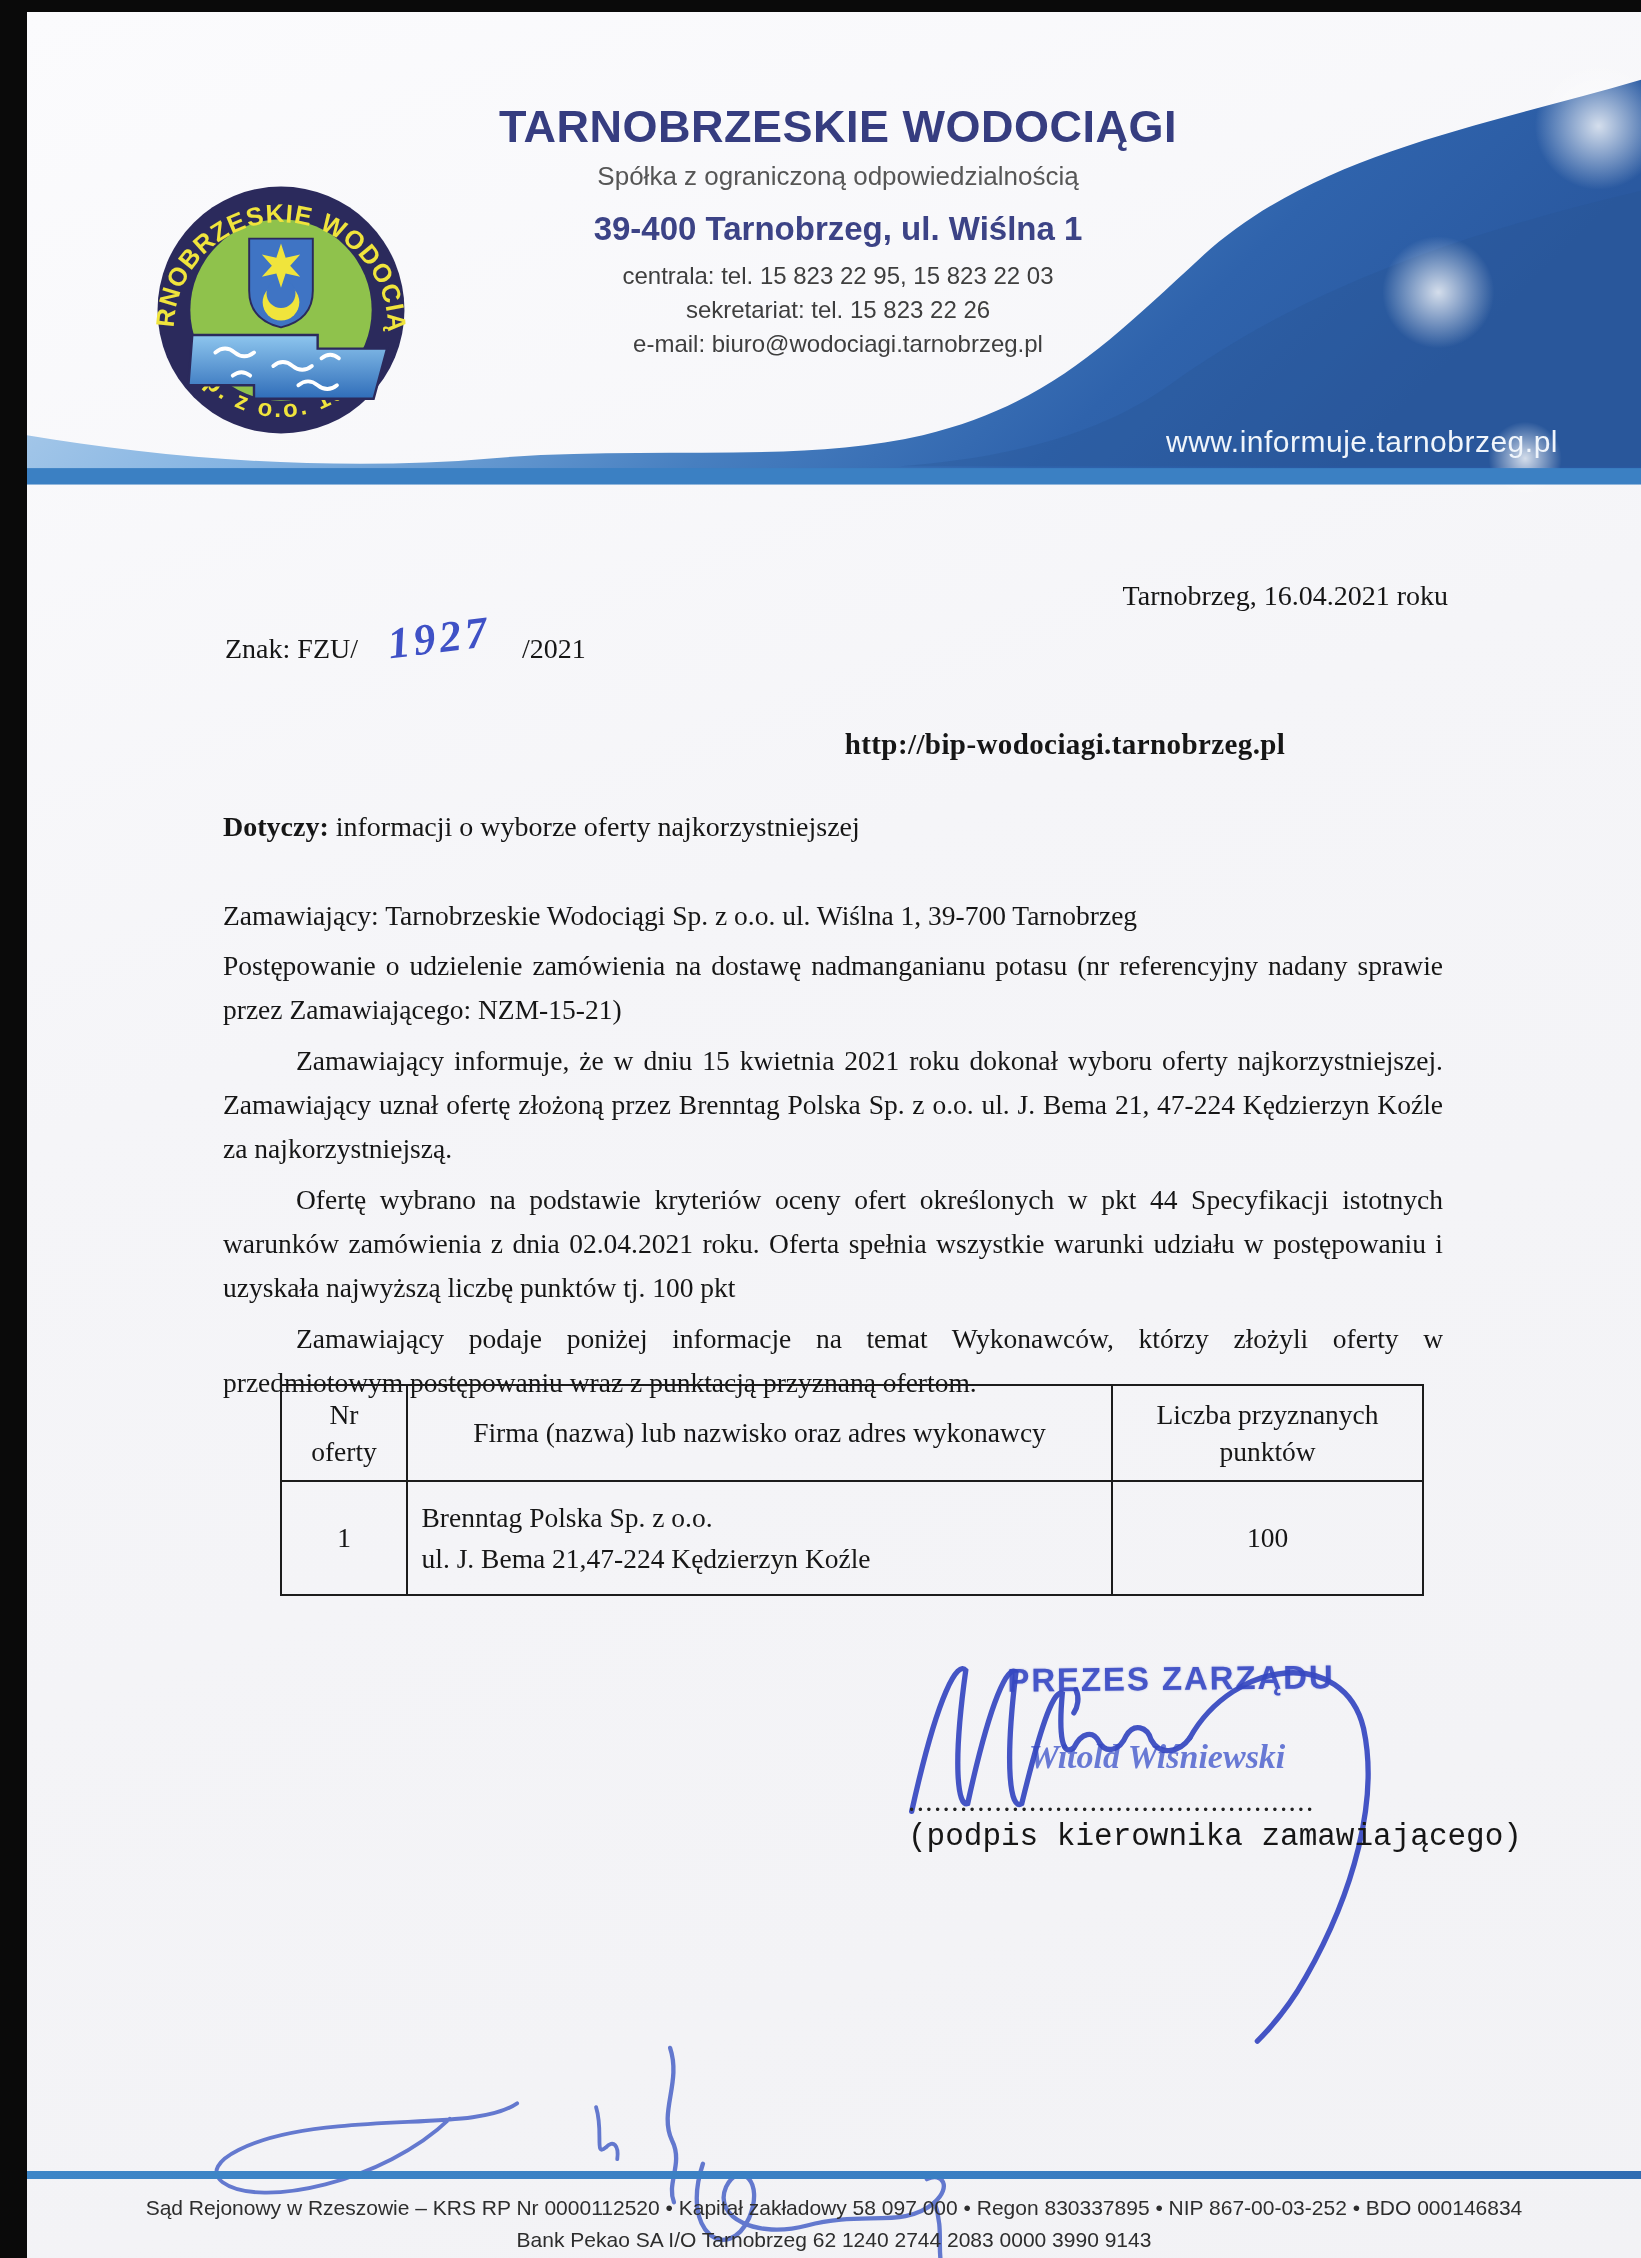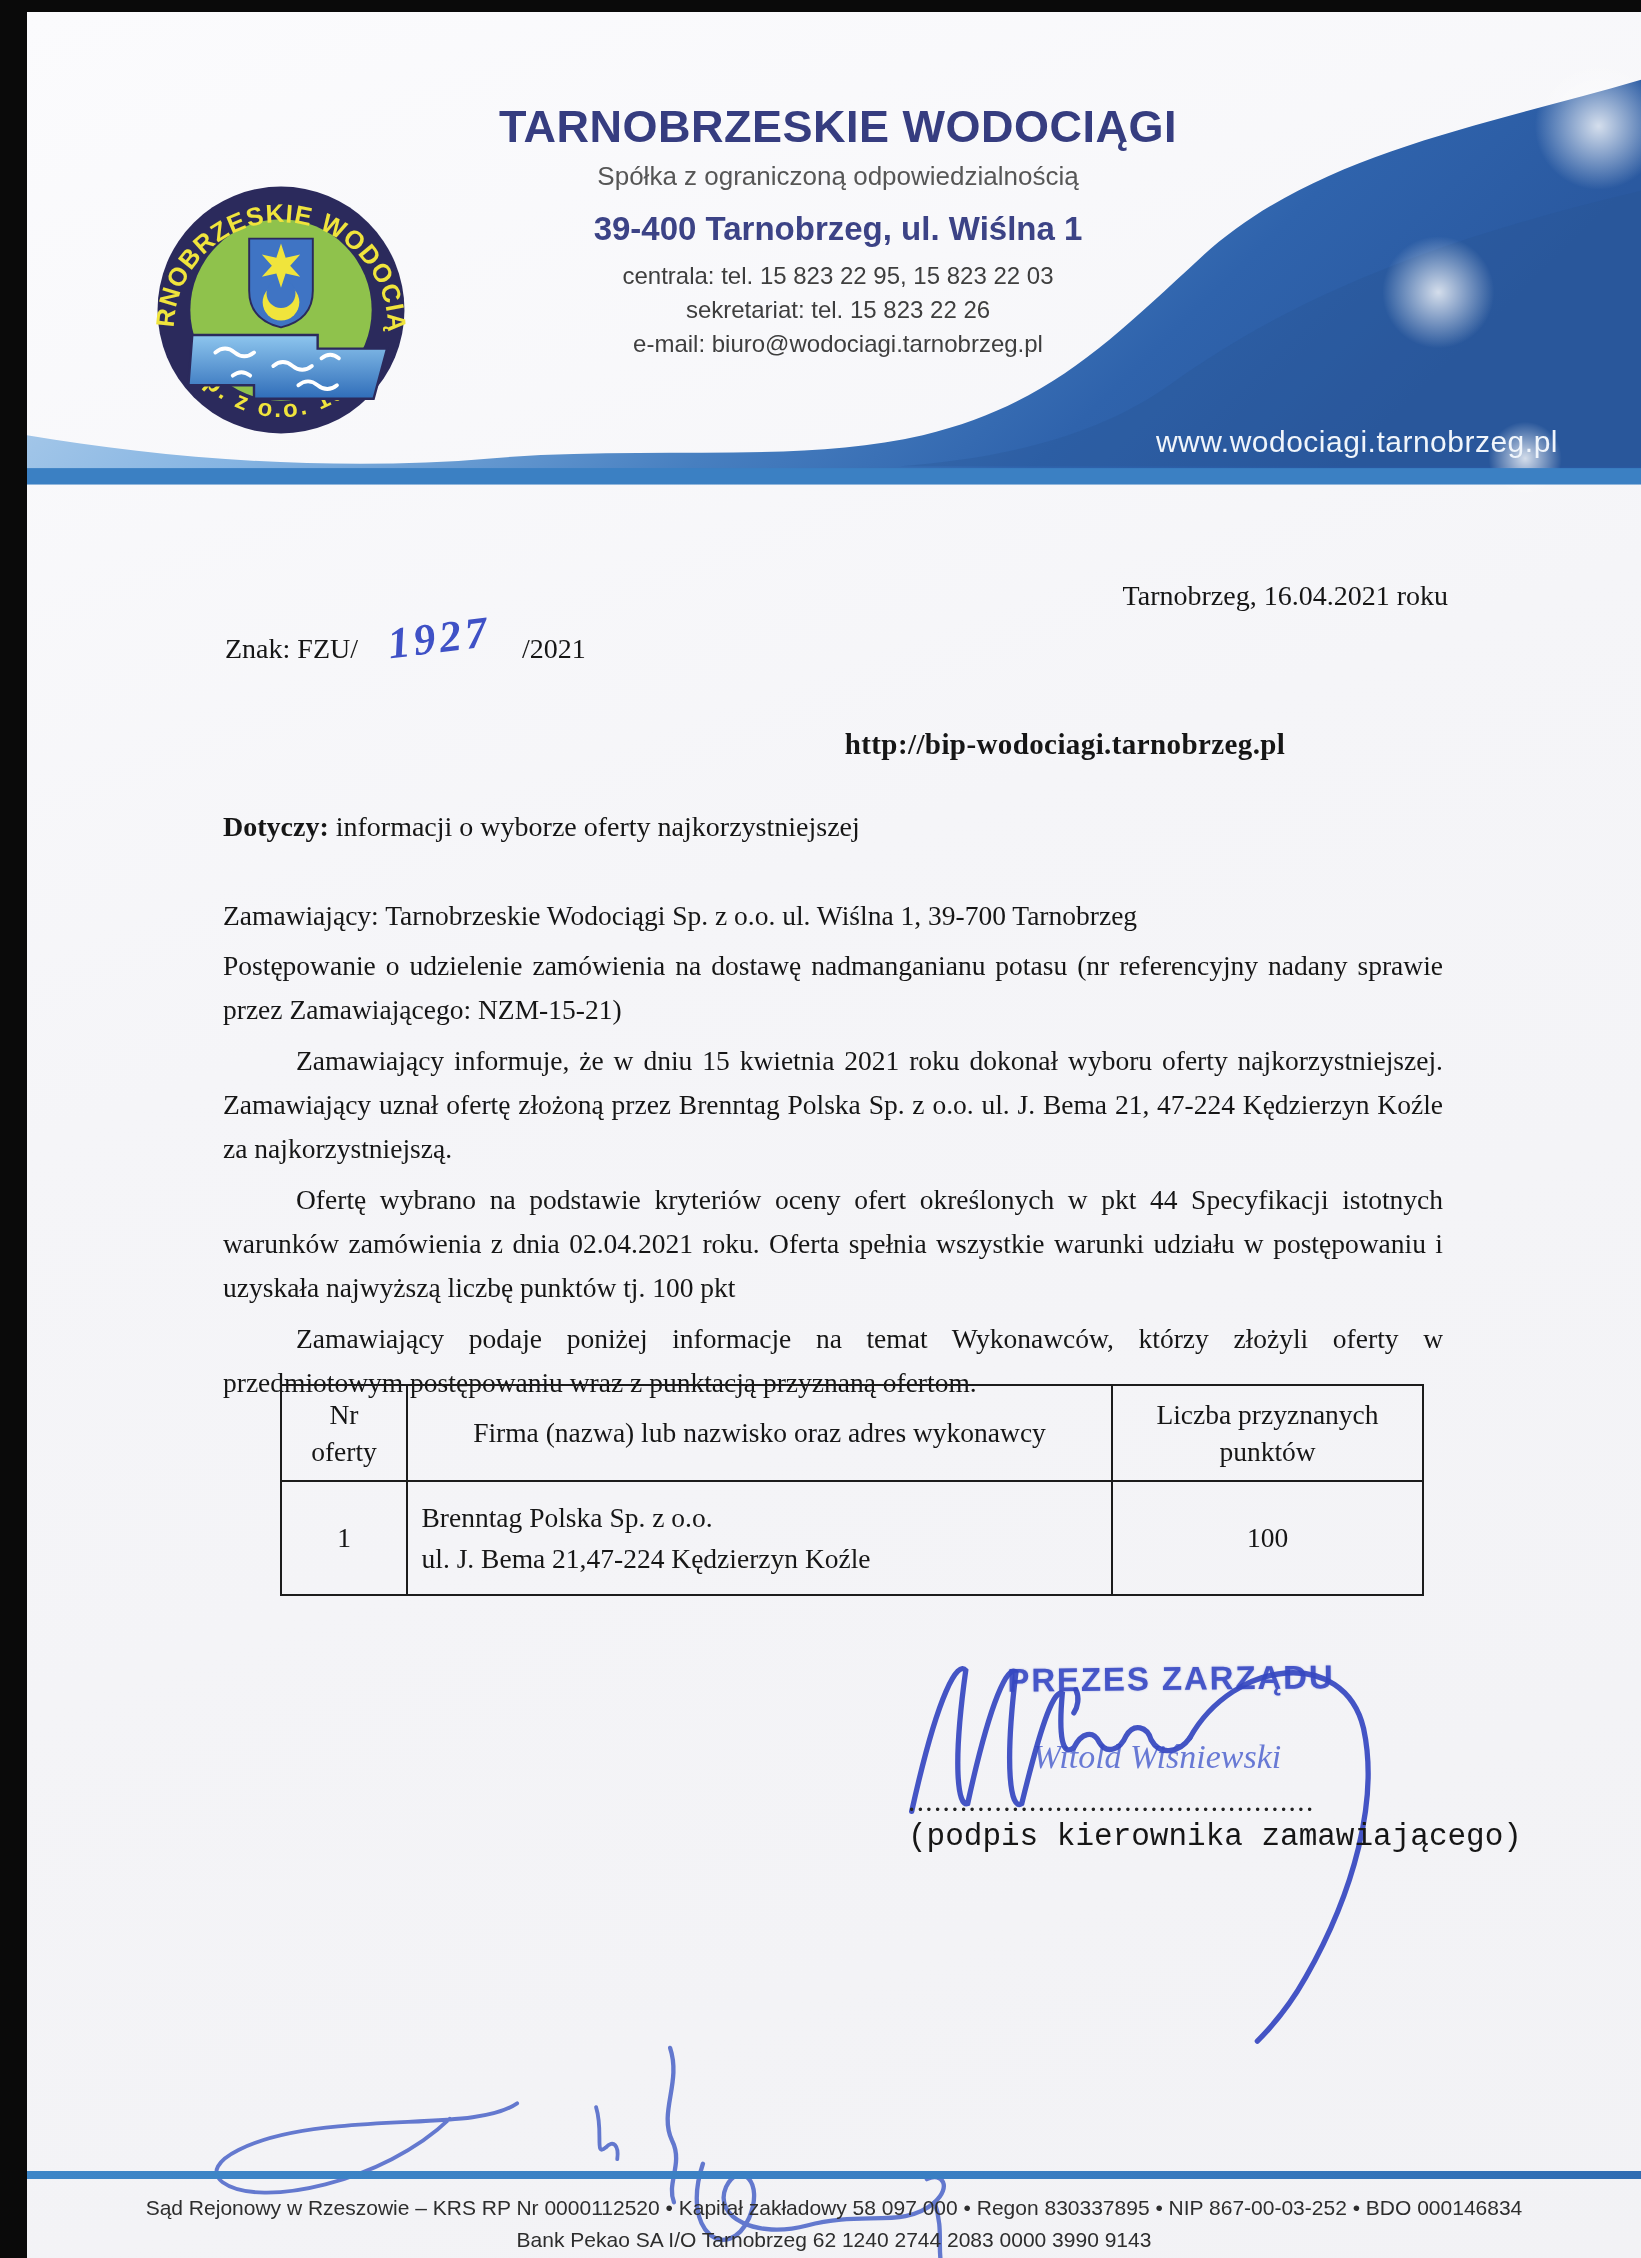--- a/index.html
+++ b/index.html
@@ -46,21 +46,21 @@
   .offers td{height:100px;}
   .col-nr{width:97px;text-align:center;}
   .col-firm{width:676px;text-align:left;line-height:41px;border-radius:11px;}
   .col-pts{width:282px;text-align:center;}
   
   .stamp-title{position:absolute;left:951px;top:1648px;width:386px;text-align:center;
     font-family:"Liberation Sans",sans-serif;font-weight:bold;font-size:33px;
     color:#4656c8;letter-spacing:1.9px;transform:rotate(-.6deg);
     text-shadow:0 0 1.9px rgba(70,86,200,.45);}
   .stamp-name{position:absolute;left:966px;top:1726px;width:328px;text-align:center;
-    font-style:italic;font-weight:normal;font-size:34px;color:#5064cf;
+    font-style:italic;font-weight:bold;font-size:34px;color:#5064cf;
     filter:blur(0.6px);opacity:.85;}
   .sig-svg{position:absolute;left:848px;top:1610px;width:560px;height:425px;}
   .dots{position:absolute;left:881px;top:1773px;width:406px;font-size:29px;
     letter-spacing:1.4px;color:#222;overflow:hidden;white-space:nowrap;}
   .sig-caption{position:absolute;left:881px;top:1807px;font-size:31px;font-family:Liberation Mono, monospace;}
   
   .distribution{position:absolute;left:185px;top:2014px;font-size:27.5px;line-height:41px;}
   .distribution .head{text-decoration:underline;text-underline-offset:4.8px;}
   .pen1-svg{position:absolute;left:164px;top:2074px;width:454px;height:154px;}
   .pen2-svg{position:absolute;left:618px;top:2028px;width:444px;height:231px;}
@@ -140,21 +140,21 @@
       <div class="company-name">TARNOBRZESKIE WODOCIĄGI</div>
       <div class="company-sub">Spółka z ograniczoną odpowiedzialnością</div>
       <div class="company-addr">39-400 Tarnobrzeg, ul. Wiślna 1</div>
       <div class="contact">
         <div>centrala: tel. 15 823 22 95, 15 823 22 03</div>
         <div>sekretariat: tel. 15 823 22 26</div>
         <div>e-mail: biuro@wodociagi.tarnobrzeg.pl</div>
       </div>
     </div>
 
-    <div class="website">www.wodociagi.tarnobrzeg.pl</div>
+    <div class="website">www.informuje.tarnobrzeg.pl</div>
   </div>
 
   <div class="date-line">Tarnobrzeg, 16.04.2021 roku</div>
 
   <div class="ref-line">
     <span>Znak: FZU/</span><span class="hand">1927</span><span>/2021</span>
   </div>
 
   <div class="bip-url">http://bip-wodociagi.tarnobrzeg.pl</div>
 

